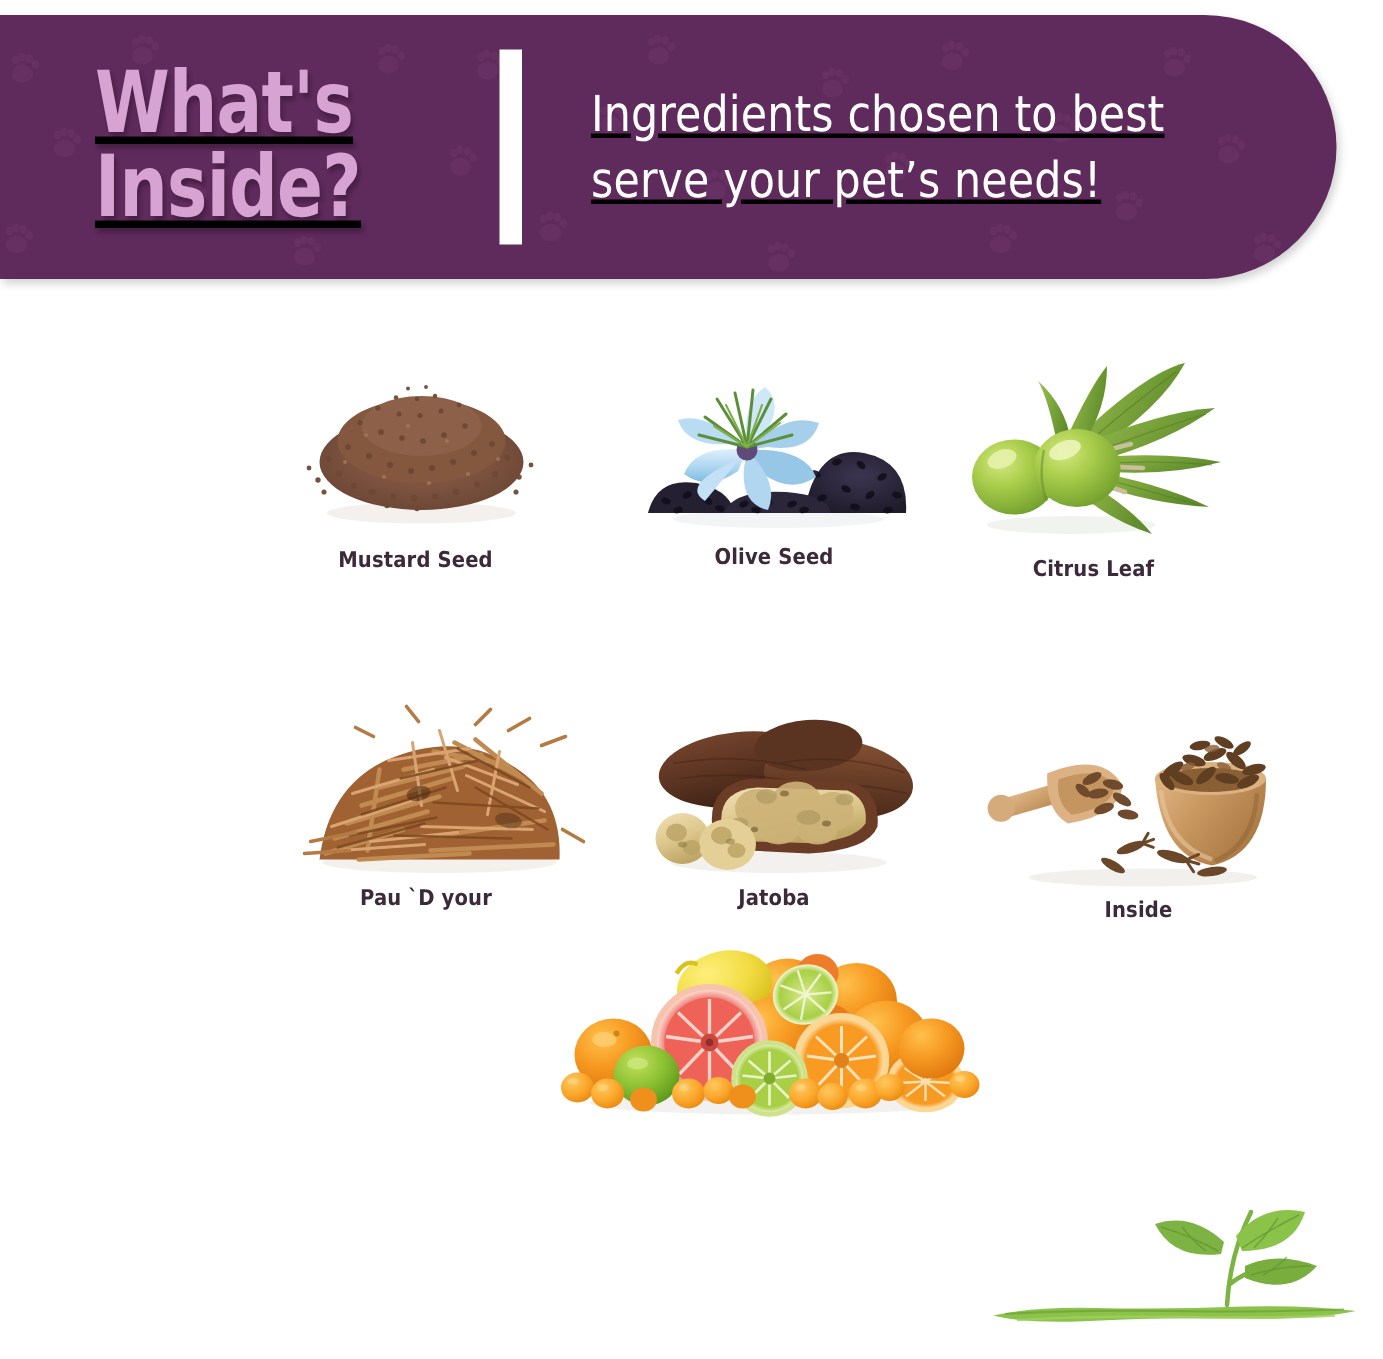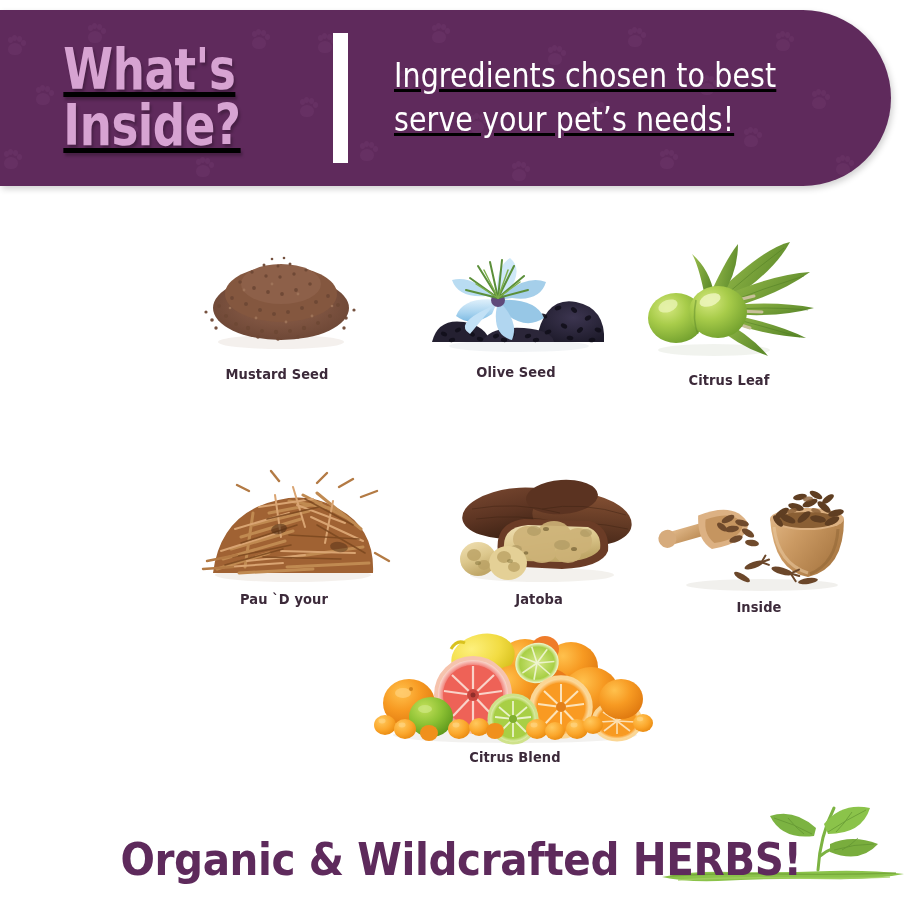--- a/index.html
+++ b/index.html
@@ -96,21 +96,21 @@
     letter-spacing:0.1px;
     white-space:nowrap;
   }
 
   
   .c-mustard { left:186px;  top:32px;  width:190px; }
   .c-black   { left:424px;  top:30px;  width:190px; }
   .c-olive   { left:634px;  top:38px;  width:190px; }
   
   .c-pau     { left:193px;  top:42px;  width:200px; }
-  .c-jatoba  { left:442px;  top:42px;  width:200px;text-align:center; }
+  .c-jatoba  { left:419px;  top:42px;  width:200px;text-align:center; }
   .c-cloves  { left:658px;  top:50px;  width:200px; }
   
   .c-citrus  { left:355px;  top:-5px;  width:320px; }
 
   .cap-mustard { transform:translateX(-4px); }
   .cap-black   { transform:translateX(-3px); }
   .cap-olive   { transform:translateX(0px); }
   .cap-pau     { transform:translateX(-9px); }
   .cap-jatoba  { transform:translateX(-3px); }
   .cap-cloves  { transform:translateX(1px); }
@@ -917,21 +917,20 @@
             <g fill="#ffd98e" opacity=".55">
               <ellipse cx="17" cy="96" rx="3.5" ry="2.4"></ellipse>
                 <ellipse cx="37" cy="100" rx="3.5" ry="2.4"></ellipse>
               <ellipse cx="91" cy="100" rx="3.5" ry="2.4"></ellipse>
                 <ellipse cx="169" cy="100" rx="3.5" ry="2.4"></ellipse>
               <ellipse cx="209" cy="100" rx="3.5" ry="2.4"></ellipse>
                 <ellipse cx="275" cy="94" rx="3.2" ry="2.2"></ellipse>
             </g>
           </svg>
         </div>
-        <div class="caption">Citrus Blend</div>
       </div>
     </div>
   </div>
 
   <div class="footer">
     <div class="sprout">
       <svg viewBox="0 0 130 72" width="130" height="72">
         <g stroke="#7cb342" stroke-width="3" fill="none" stroke-linecap="round">
           <path d="M58 70 Q60 36 74 8"></path>
           <path d="M60 56 Q72 46 96 42"></path>
@@ -951,16 +950,15 @@
     </div>
 
     <div class="grass">
       <svg viewBox="0 0 246 16" width="246" height="16">
         <path d="M2 9 Q30 3 70 4 Q120 5 170 3 Q212 2 244 6 Q214 12 168 11 Q110 10 58 13 Q22 14 2 9 Z" fill="#8bc34a"></path>
         <path d="M10 8 Q60 5 120 6 Q180 7 236 5" stroke="#6f9e34" stroke-width="1.4" fill="none" opacity=".7"></path>
         <path d="M18 12 Q70 9 130 10 Q190 11 230 9" stroke="#a2cf62" stroke-width="1.6" fill="none" opacity=".8"></path>
       </svg>
     </div>
 
-    <div class="footer-text">Organic &amp; Wildcrafted HERBS!</div>
   </div>
 
 </div>
 
 </body></html>

